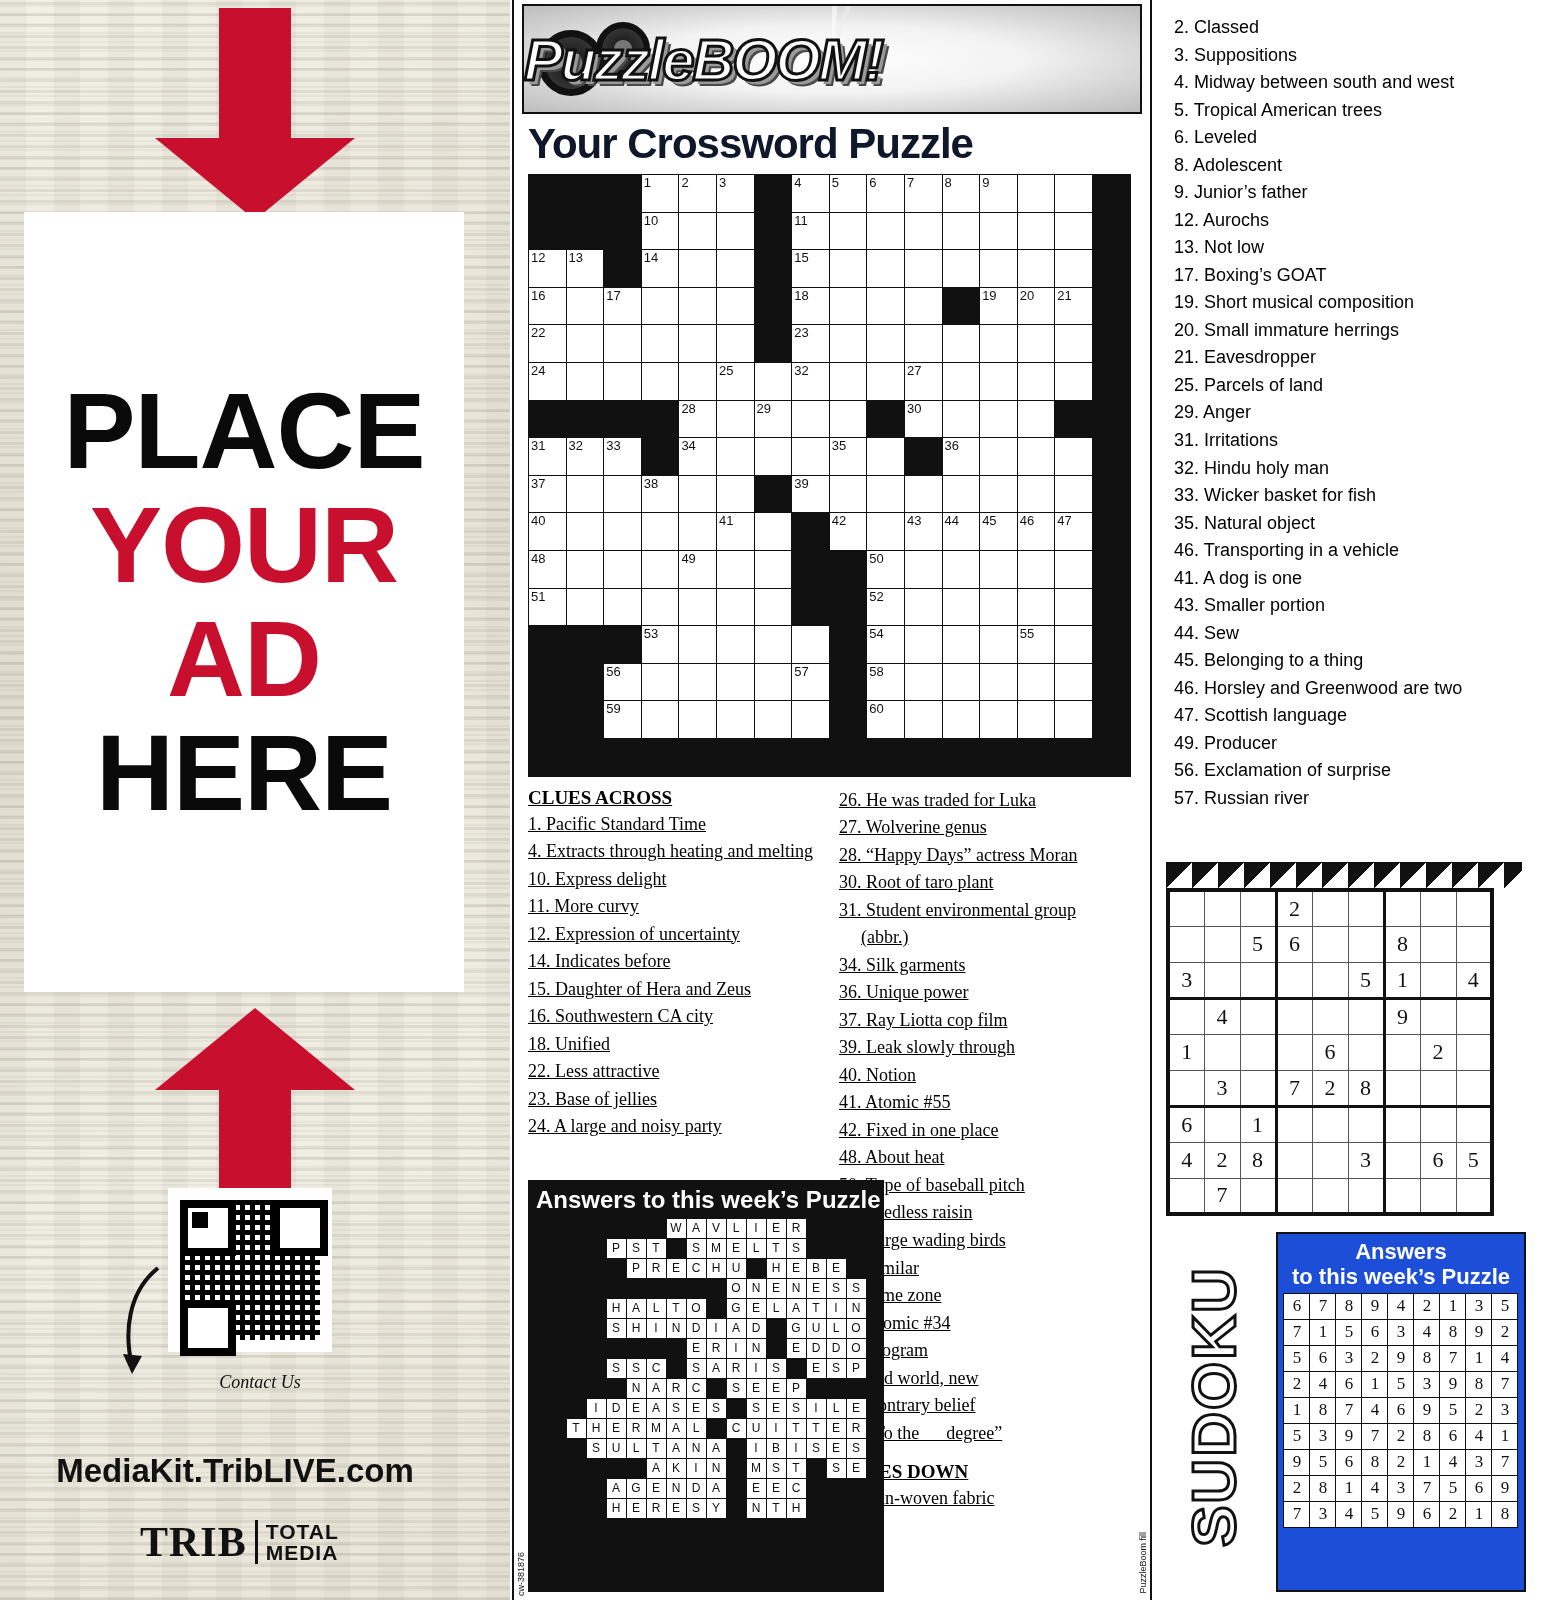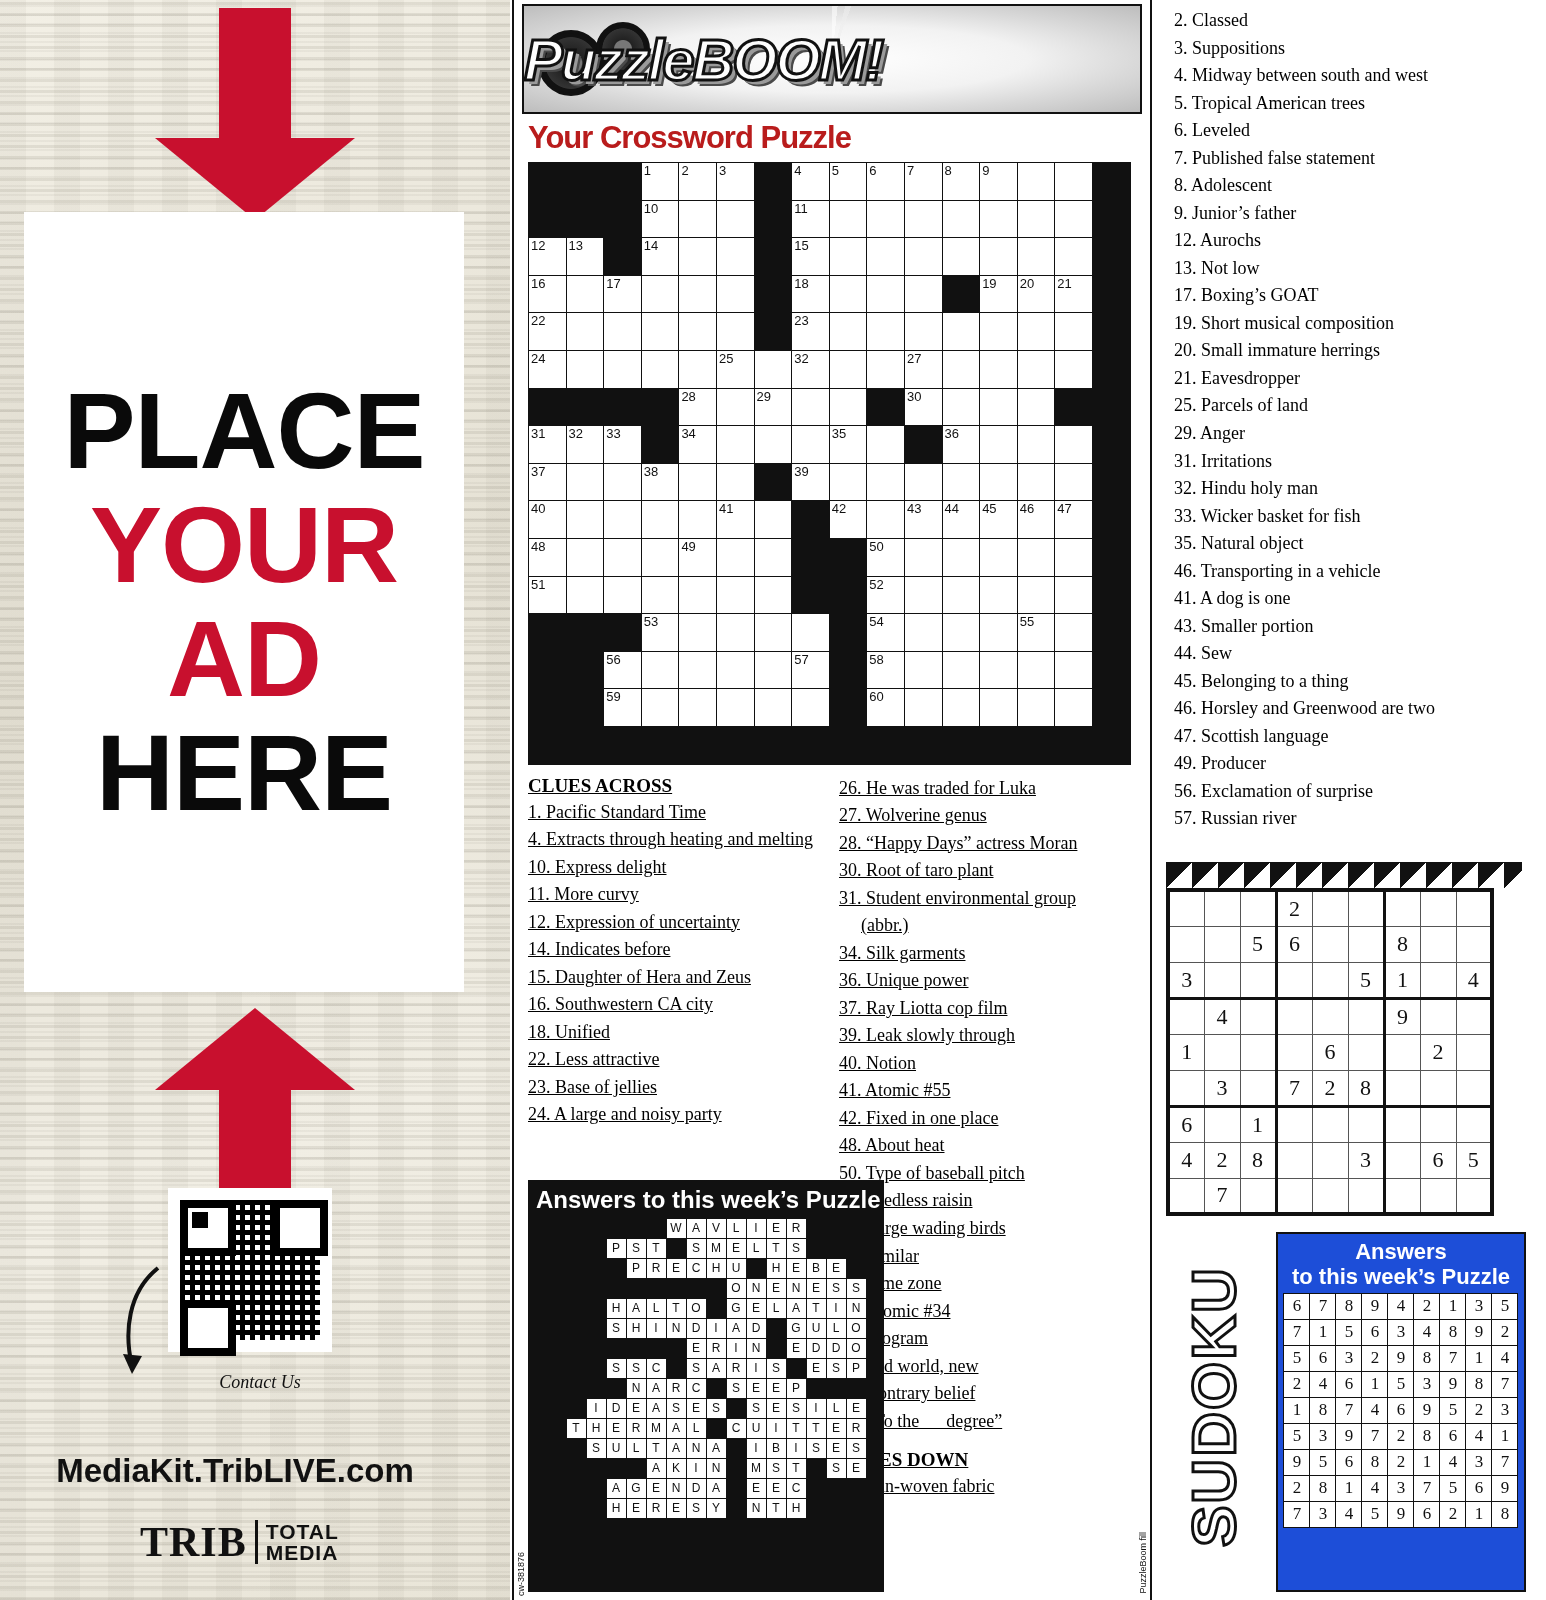--- a/index.html
+++ b/index.html
@@ -138,21 +138,21 @@
   }
   #wheels {
     position:absolute; left:14px; top:14px; width:130px; height:80px;
   }
   .wheel { position:absolute; border-radius:50%; background:radial-gradient(#777 25%, #222 28%, #333 60%, #111 62%); border:3px solid #111;}
   .w1{left:0;top:10px;width:66px;height:66px;}
   .w2{left:58px;top:2px;width:54px;height:54px;}
 
   #cw-title {
     font-family:"Liberation Sans", sans-serif; font-weight:bold;
-    font-size:31px; color:#b91c1c; margin:6px 0 6px 14px; letter-spacing:-1px;
+    font-size:42px; color:#0f172a; margin:6px 0 6px 14px; letter-spacing:-1px;
   }
 
   
   #grid-wrap { margin:0 14px; }
   table#crossword { border-collapse:collapse; table-layout:fixed; }
   table#crossword td {
     width:37.6px; height:37.6px; border:1px solid #111; position:relative;
     background:#fff; padding:0;
   }
   table#crossword td.blk { background:#111; border-color:#111; }
@@ -202,22 +202,22 @@
     position:absolute; right:2px; bottom:6px;
     writing-mode:vertical-rl; transform:rotate(180deg);
     font-family:"Liberation Sans", sans-serif; font-size:9px; color:#111;
   }
 
   
   #right-col {
     position:absolute; left:1158px; top:0; width:388px; height:1600px; background:#fff;
   }
   #down-clues {
-    padding:7px 12px 0 16px;
-    font-family:Liberation Serif, serif; font-size:18px; line-height:1.53;
+    padding:14px 12px 0 16px;
+    font-family:Liberation Sans, sans-serif; font-size:18px; line-height:1.53;
   }
   
   #sudoku-wrap {
     position:absolute; left:8px; top:862px; width:356px;
   }
   #sudoku-top-teeth {
     height:26px; width:356px;
     background:
       linear-gradient(135deg,#111 50%, transparent 50%) 0 0/26px 26px repeat-x;
   }
@@ -1059,21 +1059,20 @@
   <div id="puzzleboom-code">PuzzleBoom fill</div>
 </div>
 
 <div id="right-col">
   <div id="down-clues">
       <div>2. Classed</div>
       <div>3. Suppositions</div>
       <div>4. Midway between south and west</div>
       <div>5. Tropical American trees</div>
       <div>6. Leveled</div>
-      <div>7. Published false statement</div>
       <div>8. Adolescent</div>
       <div>9. Junior’s father</div>
       <div>12. Aurochs</div>
       <div>13. Not low</div>
       <div>17. Boxing’s GOAT</div>
       <div>19. Short musical composition</div>
       <div>20. Small immature herrings</div>
       <div>21. Eavesdropper</div>
       <div>25. Parcels of land</div>
       <div>29. Anger</div>

